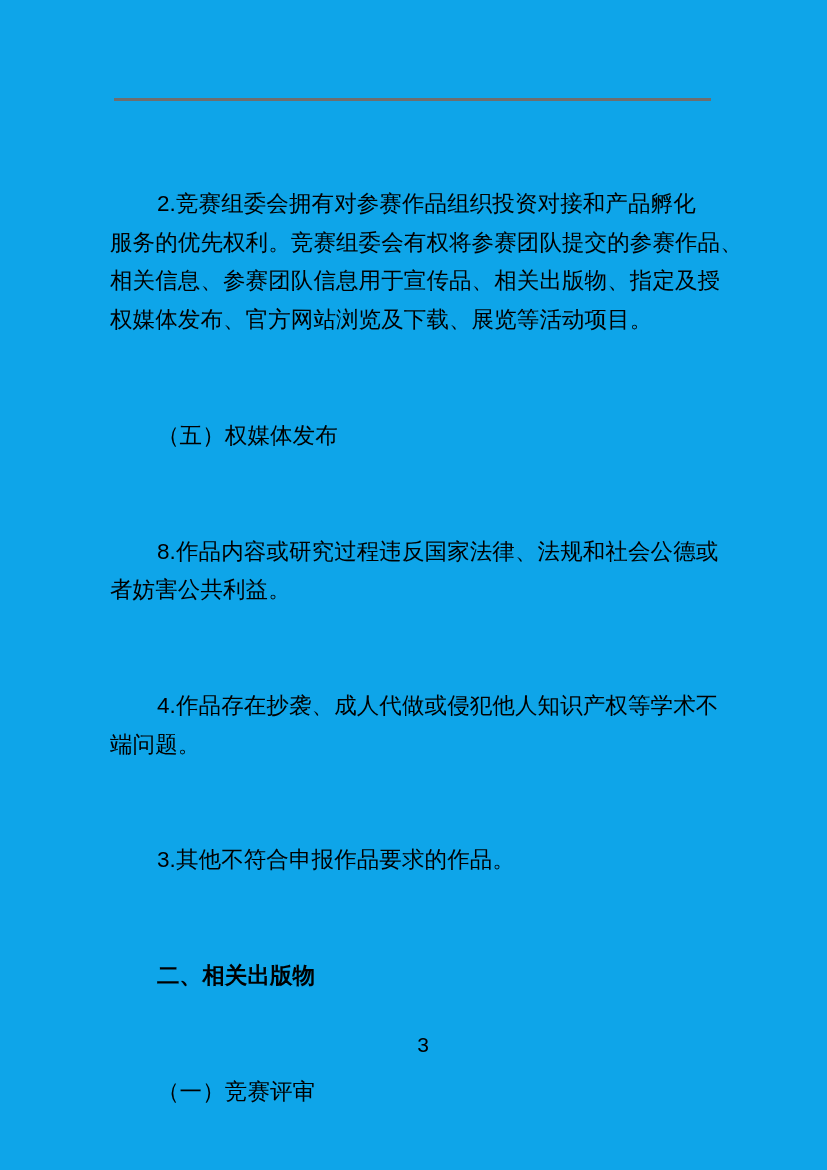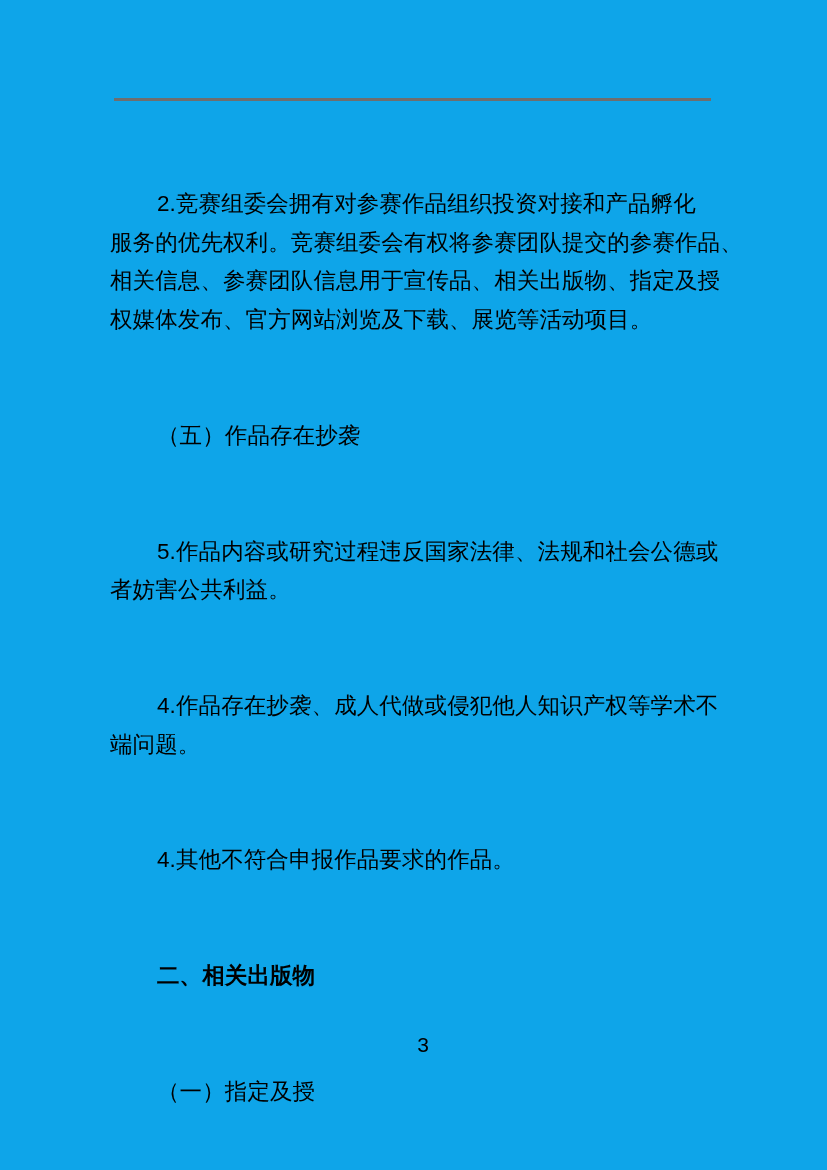--- a/index.html
+++ b/index.html
@@ -59,28 +59,28 @@
 
 <div class="page">
 
   <div class="header-rule"></div>
 
   <div class="doc-body">
     <p>2.竞赛组委会拥有对参赛作品组织投资对接和产品孵化
 服务的优先权利。竞赛组委会有权将参赛团队提交的参赛作品、
 相关信息、参赛团队信息用于宣传品、相关出版物、指定及授
 权媒体发布、官方网站浏览及下载、展览等活动项目。</p>
-    <p>（五）作品存在抄袭</p>
-    <p>5.作品内容或研究过程违反国家法律、法规和社会公德或
+    <p>（五）权媒体发布</p>
+    <p>8.作品内容或研究过程违反国家法律、法规和社会公德或
 者妨害公共利益。</p>
     <p>4.作品存在抄袭、成人代做或侵犯他人知识产权等学术不
 端问题。</p>
-    <p>4.其他不符合申报作品要求的作品。</p>
+    <p>3.其他不符合申报作品要求的作品。</p>
     <p class="heading">二、相关出版物</p>
-    <p>（一）指定及授</p>
+    <p>（一）竞赛评审</p>
     
     
     
     
     
   </div>
 
   <div class="page-number">3</div>
 
 </div>

